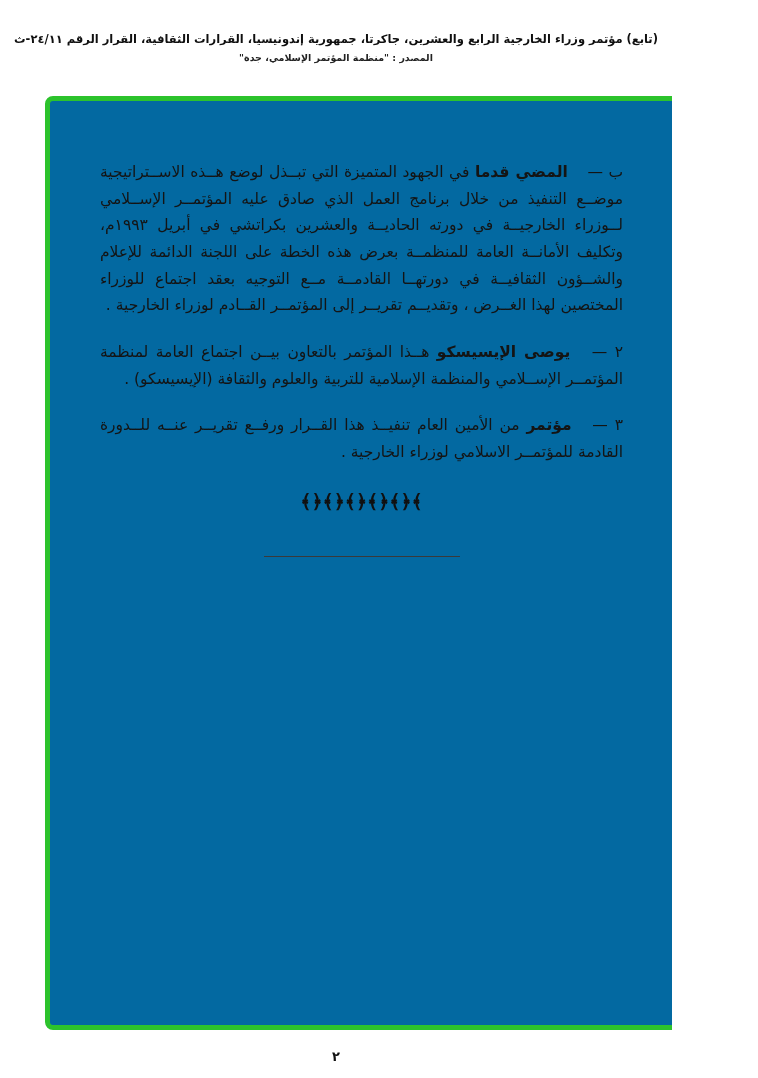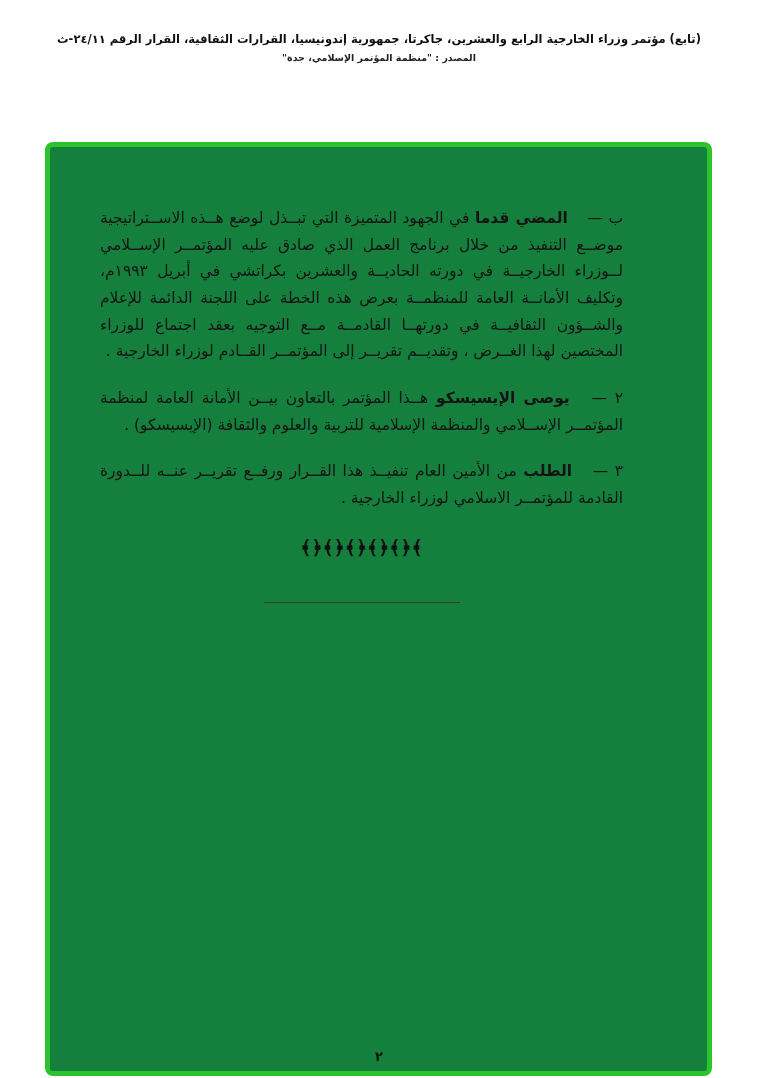--- a/index.html
+++ b/index.html
@@ -1,18 +1,18 @@
 <!DOCTYPE html>
 <html lang="ar"><head>
 <meta charset="utf-8">
 <style>
   html,body{margin:0;padding:0;background:#ffffff;}
   .page{
     position:relative;
-    width:758px;height:1078px;
+    width:672px;height:1078px;
     background:#ffffff;
     font-family:"DejaVu Sans",sans-serif;
     color:#161616;
     overflow:hidden;
   }
   
   .doc-header{
     position:absolute;top:32px;left:0;right:0;
     text-align:center;direction:rtl;
   }
@@ -24,22 +24,21 @@
     font-size:9.5px;font-weight:bold;color:#222222;
     margin-top:6px;
   }
   
   .green-box{
     position:absolute;left:45px;top:96px;
     width:667px;height:934px;
     box-sizing:border-box;
     border:5px solid #2cc32c;
     border-radius:8px;
-    background:#15803d;
-    margin-top:46px;
+    background:#0369a1;
   }
   .content{
     direction:rtl;
     padding:58px 84px 0 50px;
     color:#141414;
   }
   .clause{
     font-size:15.5px;
     line-height:1.72;
     text-align:justify;
@@ -84,26 +83,26 @@
       <p class="clause">
         <span class="clause-marker">ب —</span>
         <strong class="clause-lead">المضي قدما</strong>
         <span class="clause-text">في الجهود المتميزة التي تبــذل لوضع هــذه الاســتراتيجية موضــع التنفيذ من خلال برنامج العمل الذي صادق عليه المؤتمــر الإســلامي لــوزراء الخارجيــة في دورته الحاديــة والعشرين بكراتشي في أبريل ١٩٩٣م، وتكليف الأمانــة العامة للمنظمــة بعرض هذه الخطة على اللجنة الدائمة للإعلام والشــؤون الثقافيــة في دورتهــا القادمــة مــع التوجيه بعقد اجتماع للوزراء المختصين لهذا الغــرض ، وتقديــم تقريــر إلى المؤتمــر القــادم لوزراء الخارجية .</span>
       </p>
 
 
       <p class="clause">
         <span class="clause-marker">٢ —</span>
         <strong class="clause-lead">يوصى الإيسيسكو</strong>
-        <span class="clause-text">هــذا المؤتمر بالتعاون بيــن الأمانة العامة لمنظمة المؤتمــر الإســلامي والمنظمة الإسلامية للتربية والعلوم والثقافة (الإيسيسكو) .</span>
+        <span class="clause-text">هــذا المؤتمر بالتعاون بيــن اجتماع العامة لمنظمة المؤتمــر الإســلامي والمنظمة الإسلامية للتربية والعلوم والثقافة (الإيسيسكو) .</span>
       </p>
 
       <p class="clause">
         <span class="clause-marker">٣ —</span>
-        <strong class="clause-lead">الطلب</strong>
+        <strong class="clause-lead">مؤتمر</strong>
         <span class="clause-text">من الأمين العام تنفيــذ هذا القــرار ورفــع تقريــر عنــه للــدورة القادمة للمؤتمــر الاسلامي لوزراء الخارجية .</span>
       </p>
 
       <div class="ornament">﴾﴿﴾﴿﴾﴿﴾﴿﴾﴿﴾</div>
 
       <div class="rule"></div>
 
     </div>
   </div>
 

